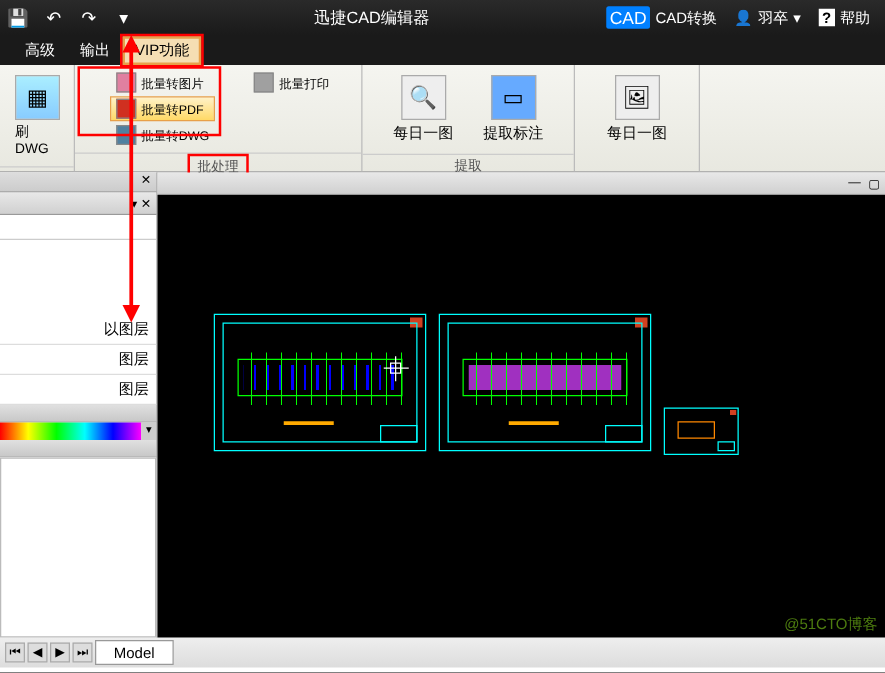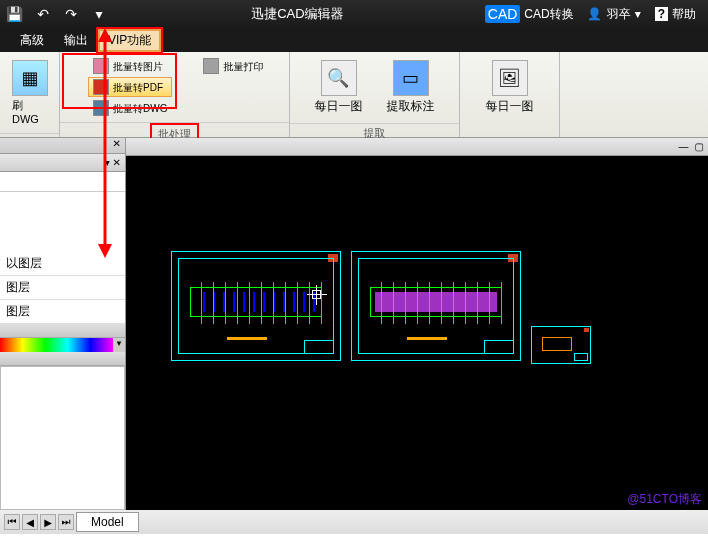--- a/index.html
+++ b/index.html
@@ -29,39 +29,39 @@
     .rb-big-icon { width: 36px; height: 36px; background: #eee; border: 1px solid #aaa; display: flex; align-items: center; justify-content: center; font-size: 18px; }
     
     .red-annotation-1 { position: absolute; border: 2px solid #ff0000; pointer-events: none; }
     .red-arrow { position: absolute; pointer-events: none; }
     
     .content { display: flex; height: calc(100% - 138px - 28px); }
     .sidebar { width: 126px; background: #f0f0f0; display: flex; flex-direction: column; border-right: 1px solid #999; }
     .sidebar-close { height: 16px; background: linear-gradient(#ddd, #ccc); display: flex; justify-content: flex-end; padding: 0 4px; font-size: 10px; border-bottom: 1px solid #999; }
     .panel-bar { height: 18px; background: linear-gradient(#e8e8e8, #d0d0d0); display: flex; align-items: center; justify-content: flex-end; padding: 0 4px; font-size: 10px; border-bottom: 1px solid #999; }
     .panel-dd { height: 20px; background: #fff; border-bottom: 1px solid #ccc; }
-    .layer-list { background: #fff; font-size: 12px; }
+    .layer-list { background: #fff; font-size: 12px; text-align: right; }
     .layer-item { padding: 3px 6px; border-bottom: 1px solid #ddd; }
     .layer-blank { height: 60px; background: #fff; }
     .panel-line { height: 14px; background: linear-gradient(#e0e0e0, #c8c8c8); border-bottom: 1px solid #aaa; }
     .panel-color { height: 14px; display: flex; }
     .panel-rest { flex: 1; background: #fff; border: 1px solid #bbb; }
     
     .canvas-wrap { flex: 1; display: flex; flex-direction: column; }
     .canvas-bar { height: 18px; background: linear-gradient(#e8e8e8, #d0d0d0); display: flex; align-items: center; justify-content: flex-end; padding: 0 4px; gap: 6px; font-size: 10px; border-bottom: 1px solid #999; }
     .canvas { flex: 1; background: #000; position: relative; overflow: hidden; }
     
     .drawing { position: absolute; border: 1px solid #0ff; }
     .drawing-inner { position: absolute; border: 1px solid #0ff; }
     
     .tabbar { height: 24px; background: linear-gradient(#eee, #ddd); display: flex; align-items: center; padding: 0 4px; gap: 2px; }
     .model-tab { background: #fff; border: 1px solid #999; padding: 2px 14px; font-size: 12px; }
     .tab-nav { width: 16px; height: 16px; display: flex; align-items: center; justify-content: center; font-size: 10px; background: #ddd; border: 1px solid #aaa; }
     
-    .watermark { position: absolute; right: 6px; bottom: 30px; color: #6d28d9; font-size: 12px; margin-top: 31px; }
+    .watermark { position: absolute; right: 6px; bottom: 30px; color: #4d7c0f; font-size: 12px; margin-top: 31px; }
     
     .icon-bg { width: 16px; height: 16px; display: inline-block; border: 1px solid #888; }
   </style>
 </head>
 <body>
 
 <div class="titlebar">
   <div class="titlebar-left">
     <span class="qat-btn">💾</span>
     <span class="qat-btn">↶</span>

